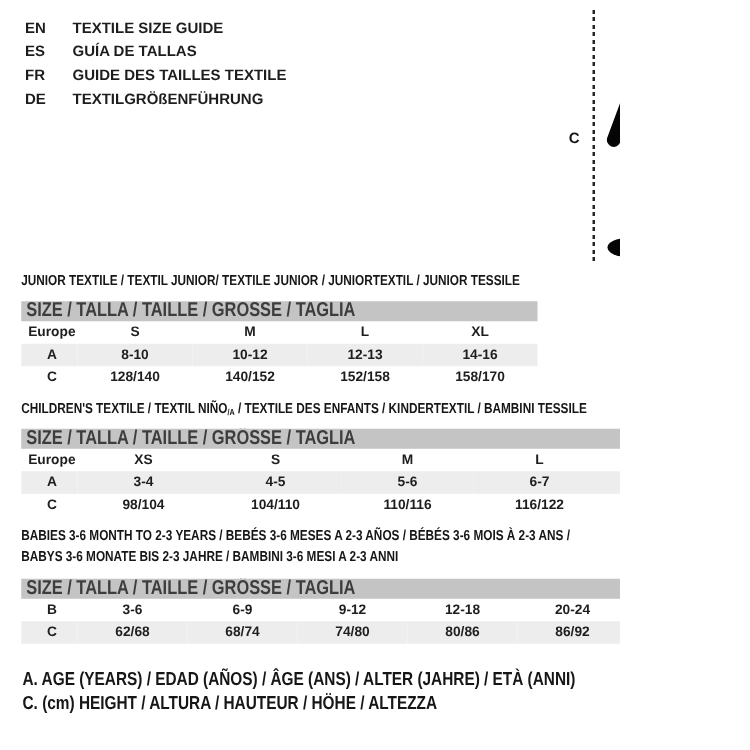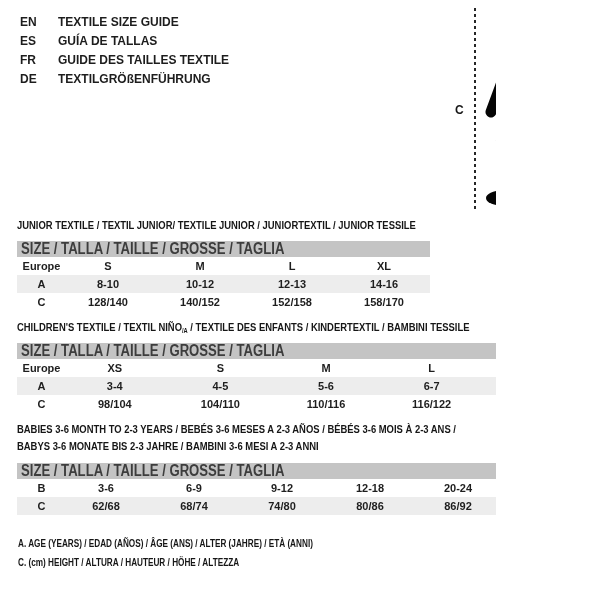--- a/index.html
+++ b/index.html
@@ -28,21 +28,21 @@
   .tbl{position:absolute;}
   .size-bar{height:16px;line-height:16px;background:#c4c4c4;color:#3d3d3d;
     font-size:16px;padding-left:4px;box-sizing:border-box;overflow:hidden;}
   .tbl table{width:100%;border-collapse:collapse;table-layout:fixed;}
   .tbl td{height:18px;padding:0;font-size:11px;font-weight:700;text-align:center;
     white-space:nowrap;color:#1e1e1e;}
   .tbl td.lbl{text-align:center;padding-left:4px;}
   .tbl tr.alt{background:#ededed;}
 
   
-  .legend{position:absolute;left:18px;top:534px;font-size:10px;line-height:19px;color:#161616;}
+  .legend{position:absolute;left:18px;top:534px;font-size:15px;line-height:19px;color:#161616;}
 </style>
 </head>
 <body>
 
 <div id="canvas">
 
   <div class="langs">
     <div class="lang-row">
       <span class="code">EN</span><span>TEXTILE SIZE GUIDE</span>
     </div>

